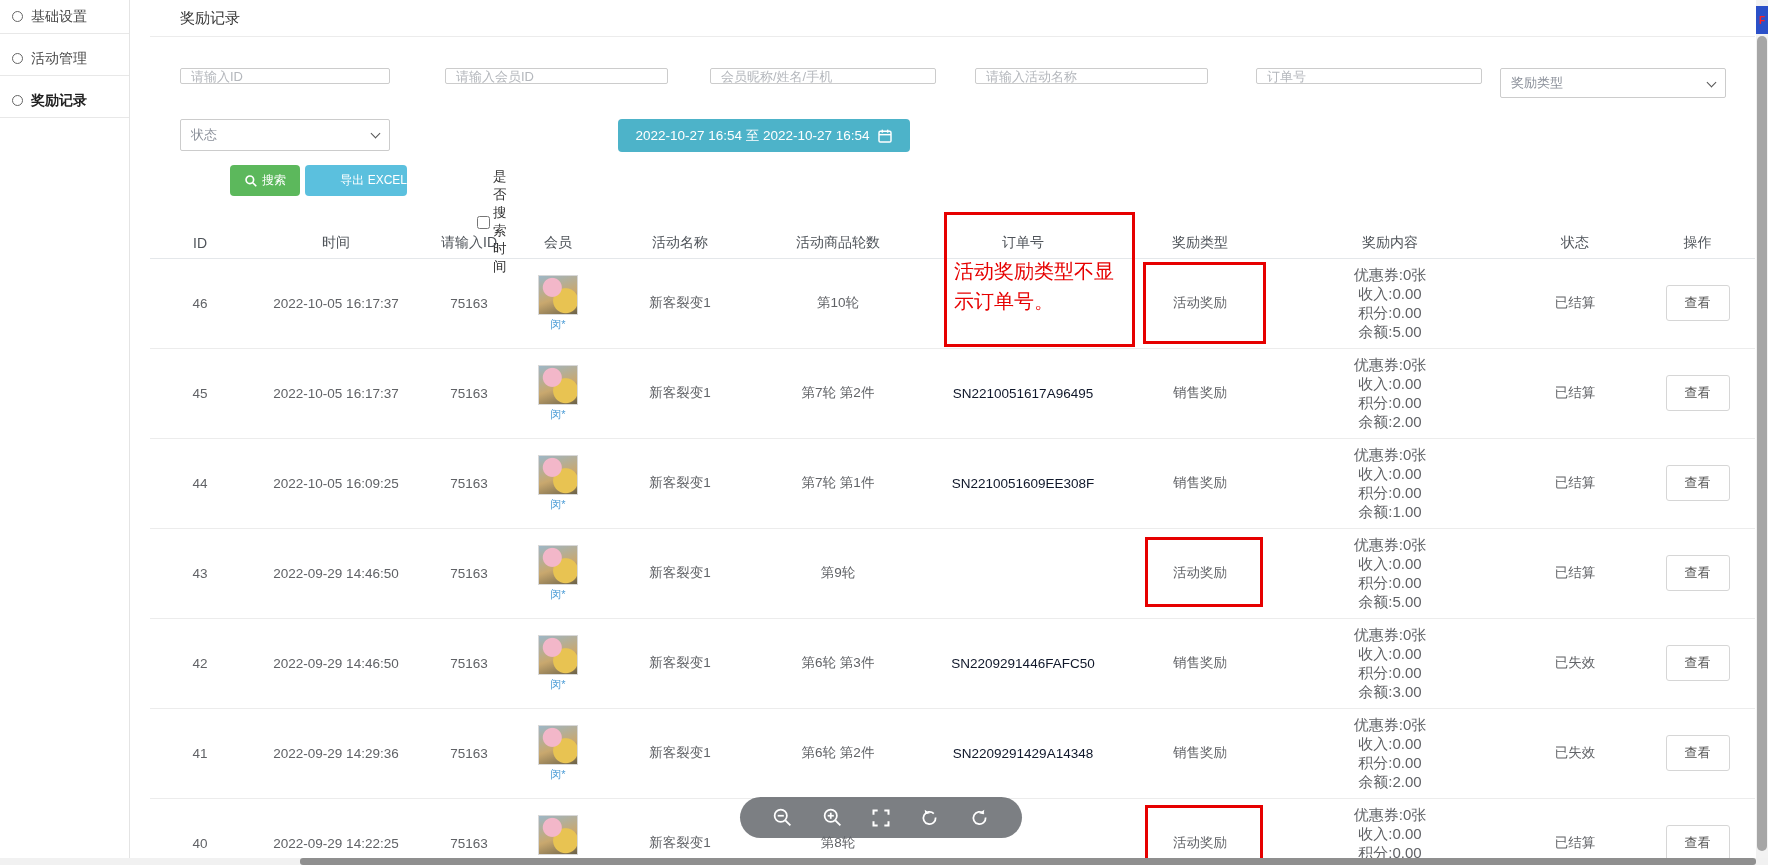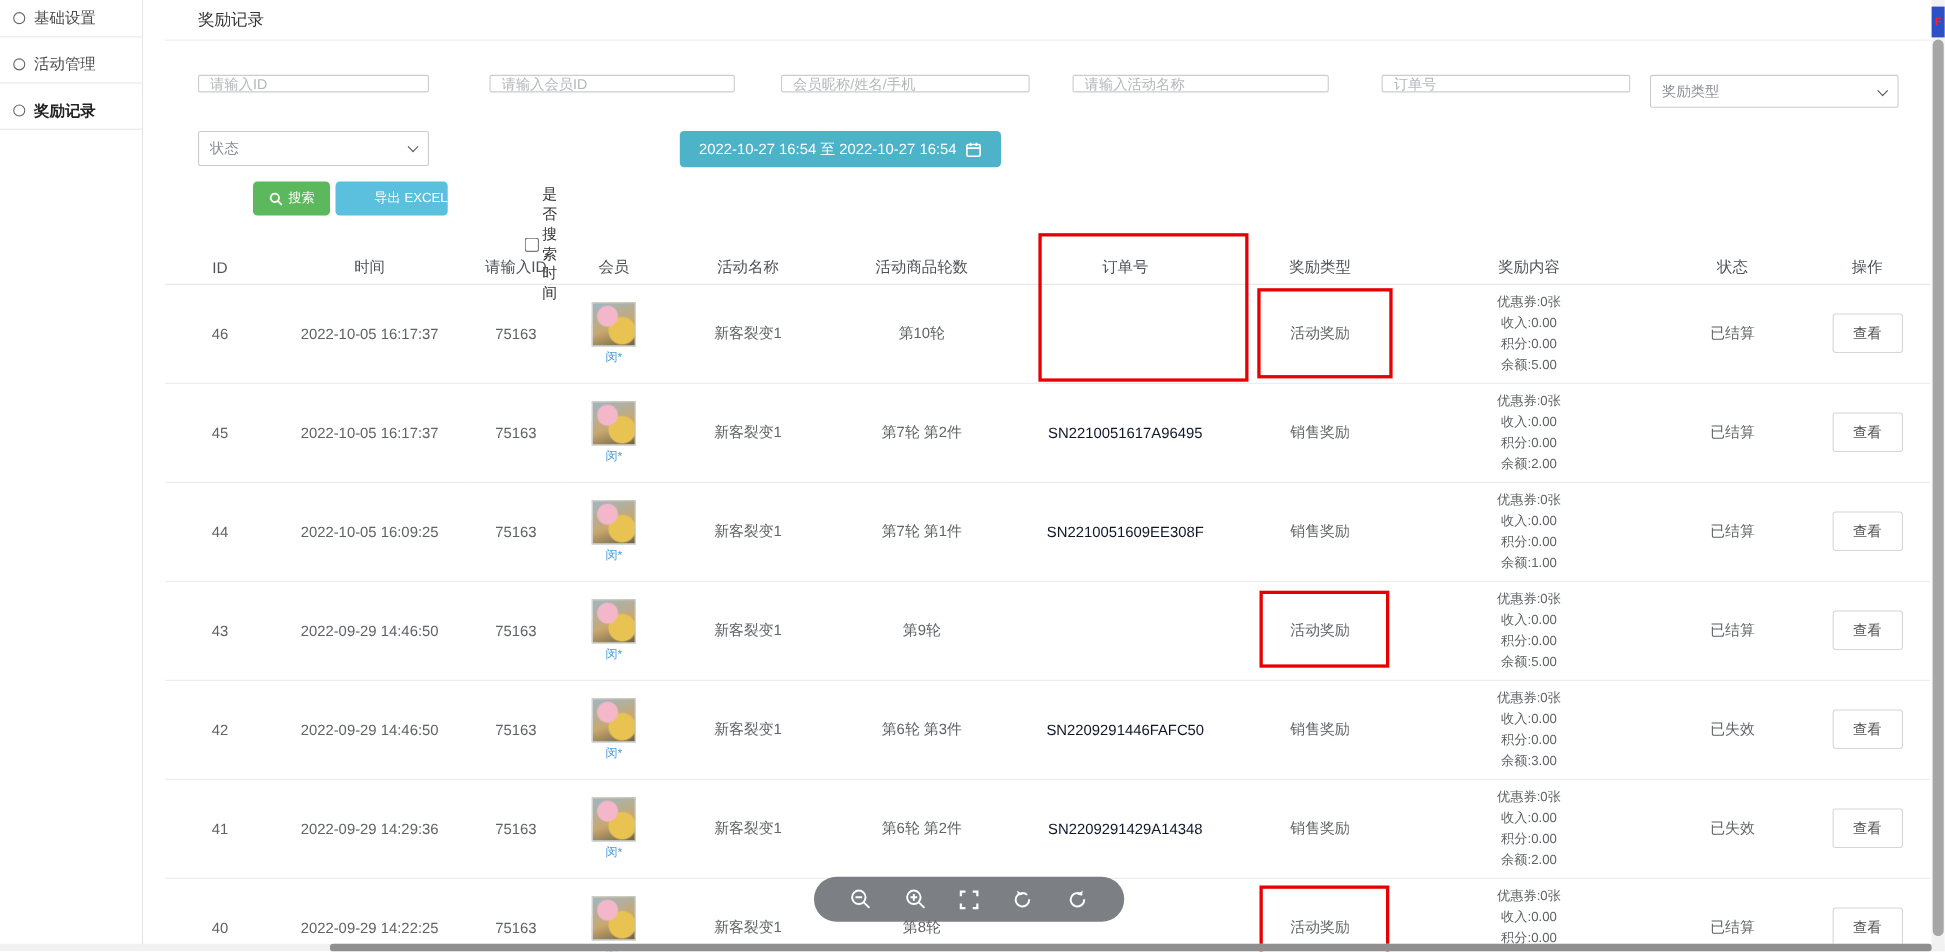--- a/index.html
+++ b/index.html
@@ -48,21 +48,21 @@
   .btn.export { width:102px;justify-content:flex-end; }
 
   
   .tbl-wrap { position:absolute; left:150px; top:228px; width:1605px; }
   table { width:1605px; border-collapse:collapse; table-layout:fixed; }
   th { height:30px; font-weight:400; font-size:14px; color:#4e5359;
     border-bottom:1px solid #e4e7ea; text-align:center; }
   td { height:90px; font-size:13.5px; color:#606266; text-align:center;
     border-bottom:1px solid #ececec; vertical-align:middle; }
   .order-link { color:#0f172a; text-decoration:none; cursor:pointer; font-size:13.5px; }
-  .content-cell div { line-height:19px; font-size:12px; }
+  .content-cell div { line-height:19px; font-size:15px; }
   .avatar { width:40px; height:40px; margin:0 auto; border:1px solid #d8d8d8;
     background:
       radial-gradient(circle at 35% 30%, #f3b7c9 0 9px, transparent 10px),
       radial-gradient(circle at 70% 65%, #e8c352 0 12px, transparent 13px),
       linear-gradient(160deg,#9db6c6 0%, #c9a86e 55%, #6c6248 100%);
     cursor:pointer; }
   .avatar-label { font-size:11px; color:#4b9cd6; margin-top:2px; }
   .view-btn { padding:8px 18px; background:#fff; border:1px solid #d6d6d6;
     border-radius:3px; font-size:13px; color:#555; cursor:pointer; }
 
@@ -336,20 +336,21 @@
             <div>余额:5.00</div>
           </td>
           <td>已结算</td>
           <td><button class="view-btn">查看</button></td>
         </tr>
       </tbody>
     </table>
   </div>
 
   <div class="anno-box" style="left:944px; top:212px; width:191px; height:135px;"></div>
+  <div class="anno-note">活动奖励类型不显示订单号。</div>
   <div class="anno-box" style="left:1143px; top:262px; width:123px; height:82px;"></div>
   <div class="anno-box" style="left:1145px; top:537px; width:118px; height:70px;"></div>
   <div class="anno-box" style="left:1145px; top:805px; width:118px; height:70px;"></div>
 
   <div class="viewer">
     <svg width="21" height="21" viewBox="0 0 24 24" fill="none" stroke="#fff" stroke-width="2">
       <circle cx="10" cy="10" r="7"></circle>
         <line x1="15.2" y1="15.2" x2="21" y2="21"></line>
         <line x1="6.5" y1="10" x2="13.5" y2="10"></line>
     </svg>

